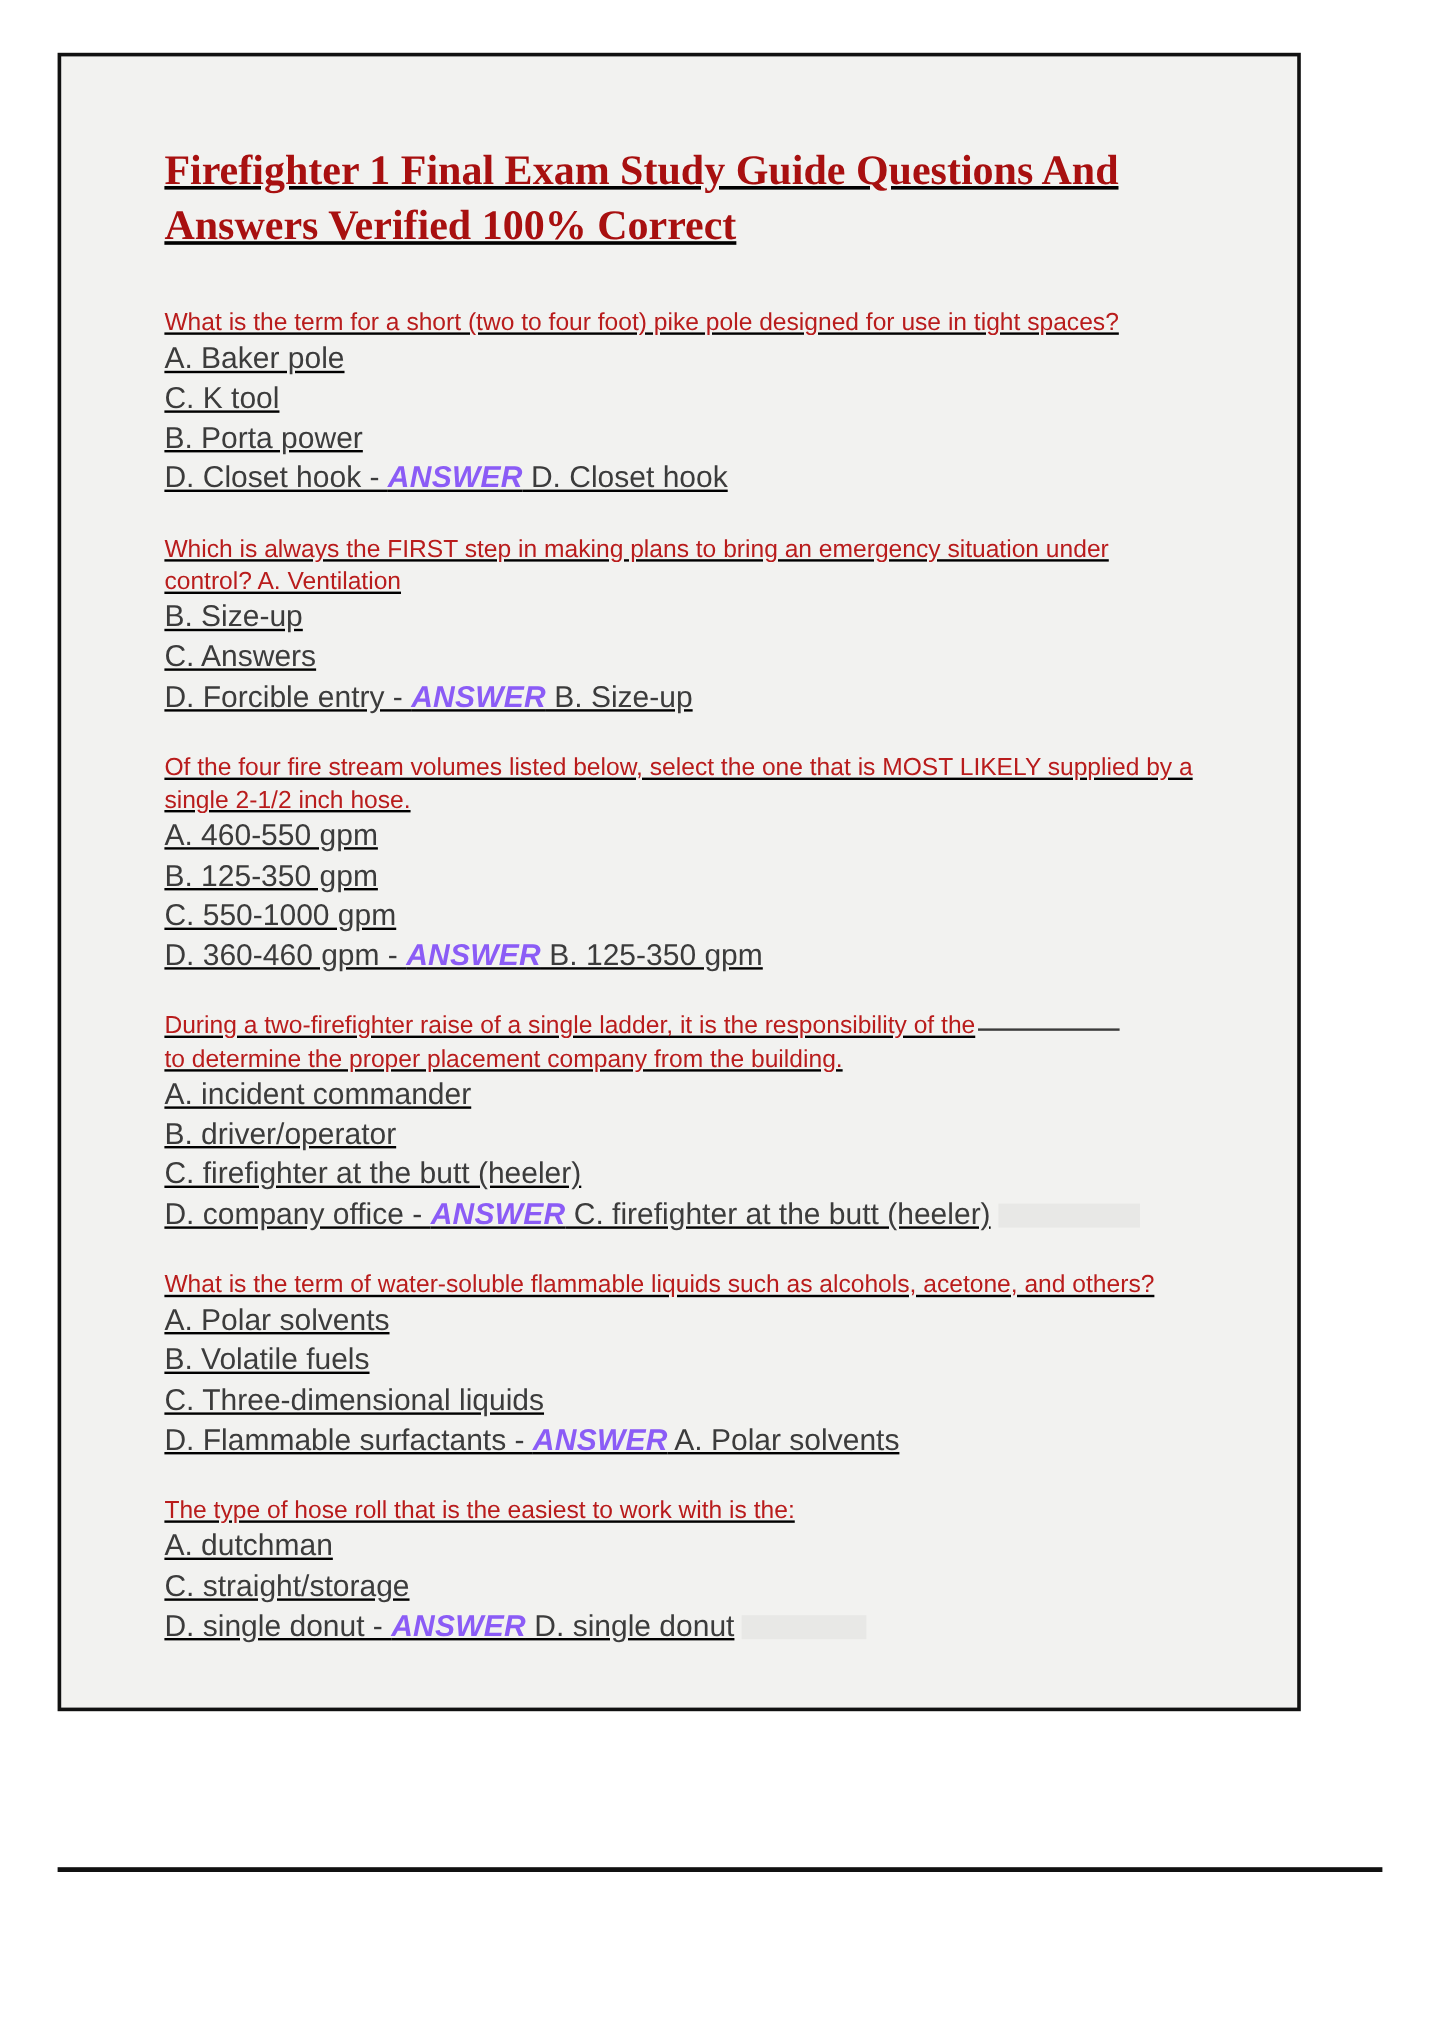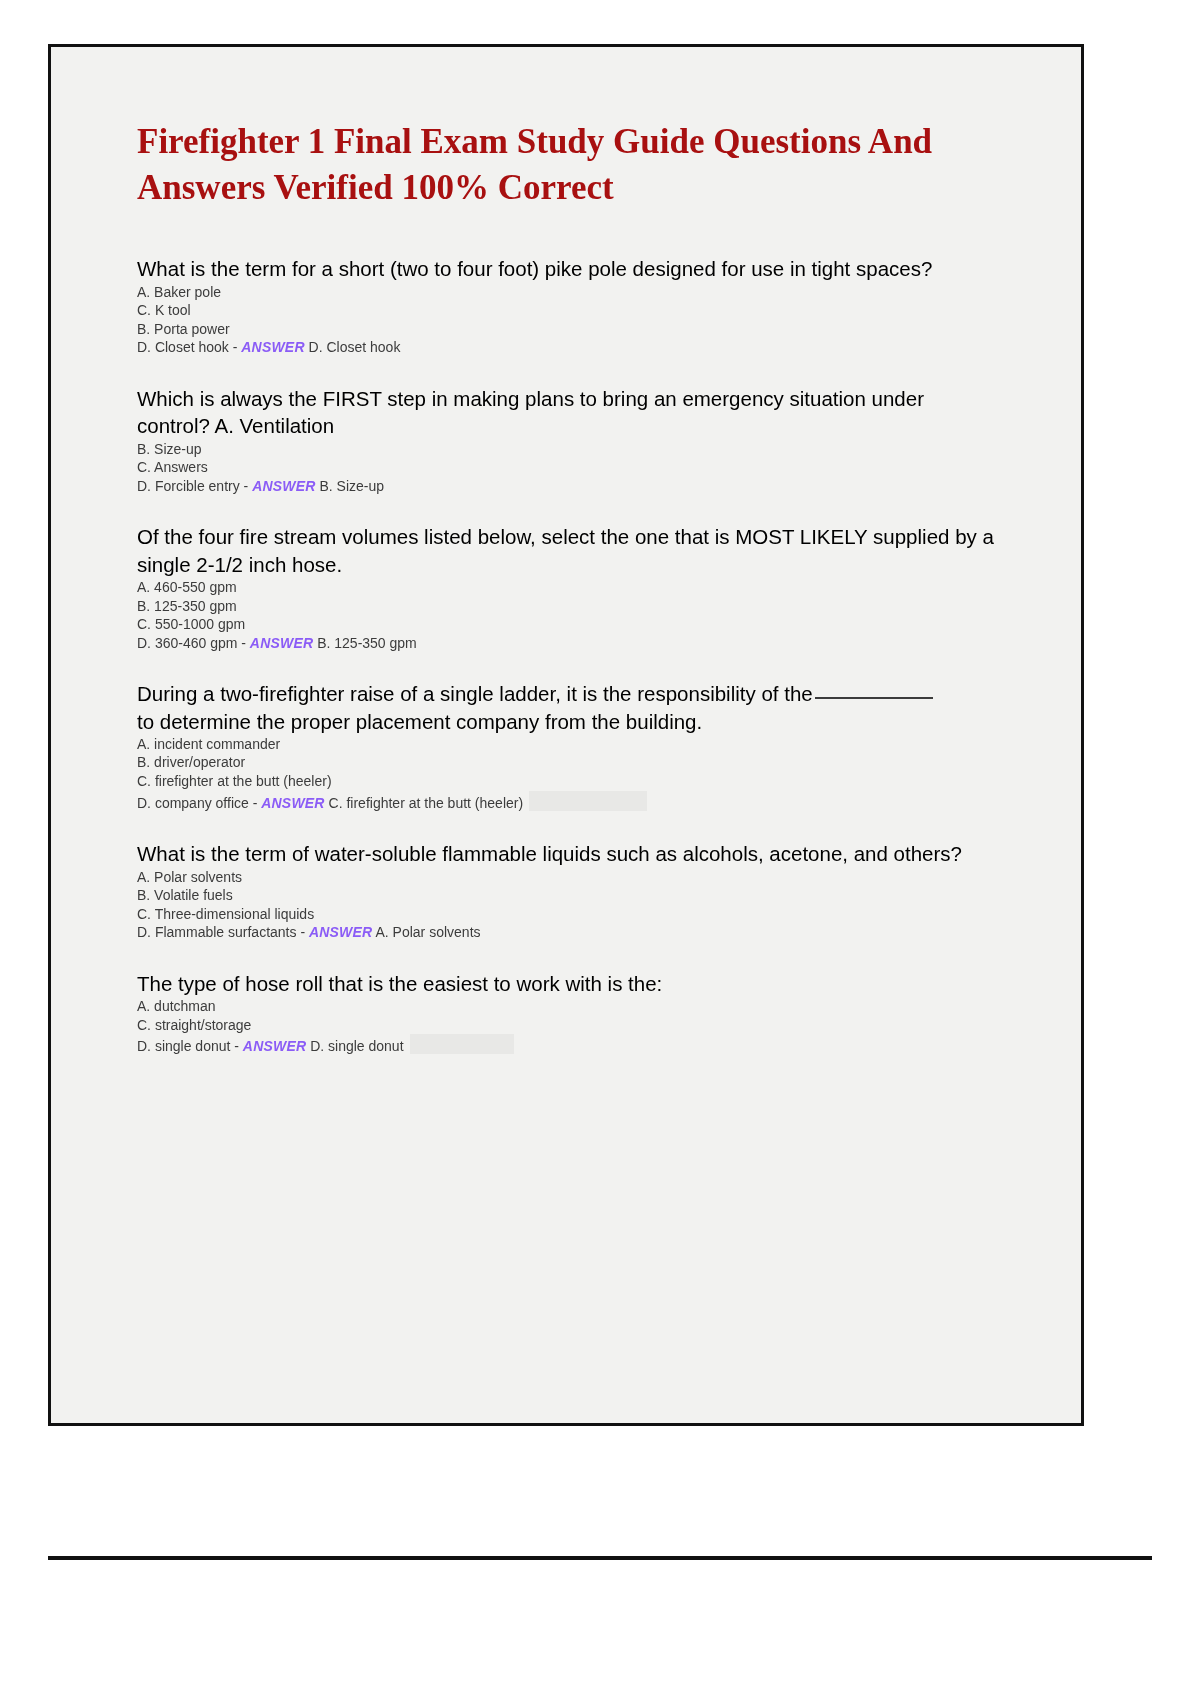--- a/index.html
+++ b/index.html
@@ -27,41 +27,42 @@
     left: 48px;
     top: 44px;
     width: 1036px;
     height: 1382px;
     background: #f2f2f0;
     border: 3px solid #111111;
     box-sizing: border-box;
   }
   .doc-inner {
     padding: 72px 84px 40px 86px;
+    text-decoration: underline;
   }
   .doc-title {
     font-family: "Liberation Serif", serif;
     font-weight: bold;
     font-size: 35px;
     line-height: 1.32;
     color: #a81010;
     margin: 0 0 44px 0;
     max-width: 870px;
   }
   .qblock {
     margin-bottom: 28px;
   }
   .qtext {
     font-size: 20.5px;
     line-height: 1.33;
-    color: #000000;
+    color: #b91c1c;
     max-width: 860px;
   }
   .opt {
-    font-size: 14px;
+    font-size: 25px;
     line-height: 1.33;
     color: #3c3c3c;
     white-space: nowrap;
   }
   .answer-tag {
     color: #8b5cf6;
     font-style: italic;
     font-weight: bold;
     letter-spacing: 0.2px;
   }

